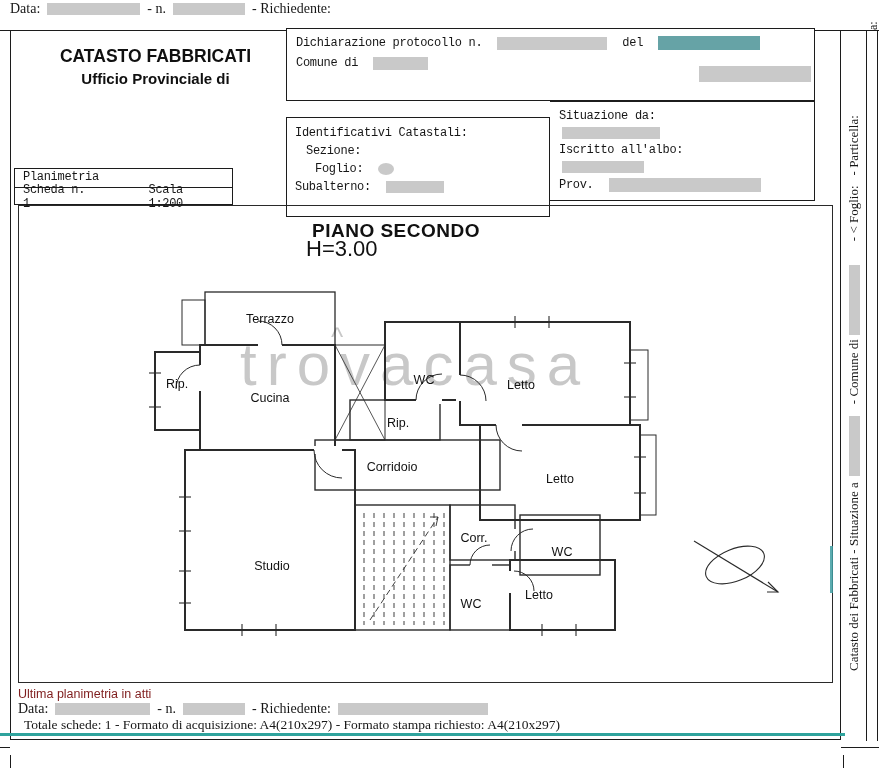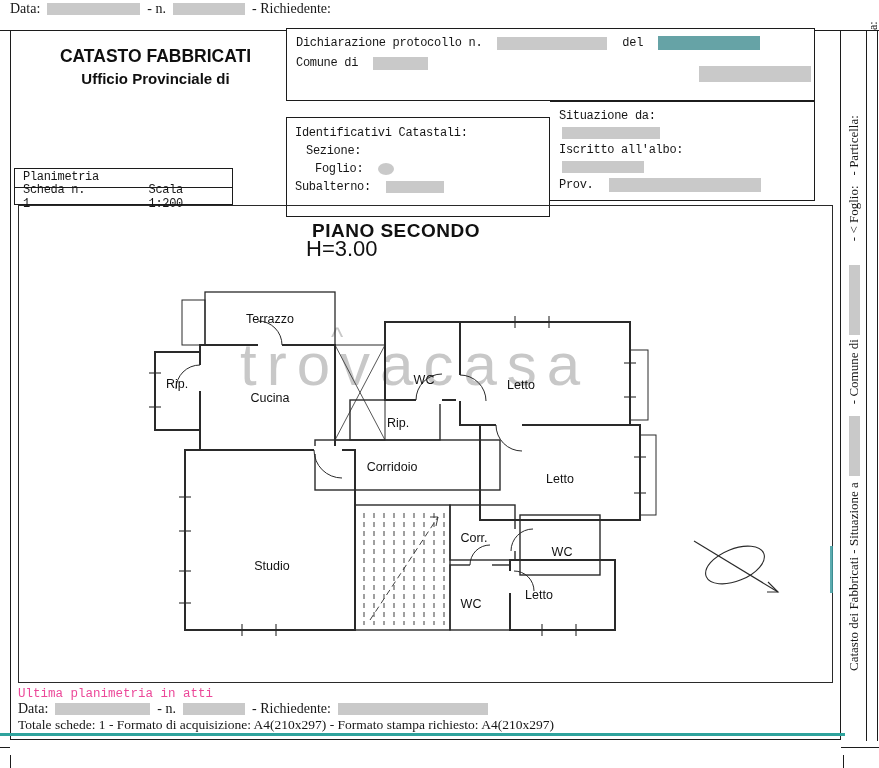--- a/index.html
+++ b/index.html
@@ -1,21 +1,21 @@
 <!DOCTYPE html>
 <html><head>
 <meta charset="utf-8">
 <style>
   html,body{margin:0;padding:0;background:#ffffff;}
   .page{position:relative;width:879px;height:768px;background:#ffffff;overflow:hidden;
         font-family:"Liberation Sans",sans-serif;color:#111;}
   .abs{position:absolute;}
   .mono{font-family:"Liberation Mono",monospace;font-size:12px;letter-spacing:-0.3px;color:#161616;}
   .serif{font-family:Liberation Serif, serif;font-size:14px;color:#161616;}
-  .sans{font-family:Liberation Mono, monospace;color:#ec4899;}
+  .sans{font-family:Liberation Sans, sans-serif;color:#7f1d1d;}
   .red{display:inline-block;background:#c9c9c9;vertical-align:middle;}
   .tealred{display:inline-block;background:#66a3a6;vertical-align:middle;}
   .box{position:absolute;border:1.3px solid #1c1c1c;background:#fff;box-sizing:border-box;}
   .frame{position:absolute;border:1.5px solid #1c1c1c;box-sizing:border-box;}
   .row{display:flex;align-items:center;gap:15px;}
   .tick{position:absolute;background:#1c1c1c;}
   .vline{position:absolute;width:0;border-left:1.1px solid #1c1c1c;}
   .rot{position:absolute;transform:rotate(-90deg);transform-origin:0 0;
        font-family:"Liberation Serif",serif;font-size:13px;white-space:nowrap;color:#161616;}
   .agency{position:absolute;left:33px;top:44px;width:245px;text-align:center;font-weight:bold;color:#101010;}
@@ -210,21 +210,21 @@
 
   <div class="abs serif row" style="left:18px;top:701px;gap:7px;">
     <span>Data:</span>
     <span class="red" style="width:95px;height:12px;"></span>
     <span>- n.</span>
     <span class="red" style="width:62px;height:12px;"></span>
     <span>- Richiedente:</span>
     <span class="red" style="width:150px;height:12px;"></span>
   </div>
 
-  <div class="abs serif" style="left:18px;top:717px;font-size:13.5px;">Totale schede: 1 - Formato di acquisizione: A4(210x297)  - Formato stampa richiesto: A4(210x297)</div>
+  <div class="abs serif" style="left:24px;top:717px;font-size:13.5px;">Totale schede: 1 - Formato di acquisizione: A4(210x297)  - Formato stampa richiesto: A4(210x297)</div>
 
   <div class="abs" style="left:0;top:733px;width:845px;height:2.5px;background:#2fa39d;"></div>
 
   <div class="rot" style="left:845px;top:741px;width:705px;height:18px;display:flex;align-items:center;overflow:hidden;">
     <span style="display:inline-block;width:70px;"></span>
     <span>Catasto dei Fabbricati - Situazione a</span>
     <span style="display:inline-block;width:6px;"></span>
     <span class="red" style="width:60px;height:11px;"></span>
     <span style="display:inline-block;width:12px;"></span>
     <span>- Comune di</span>

